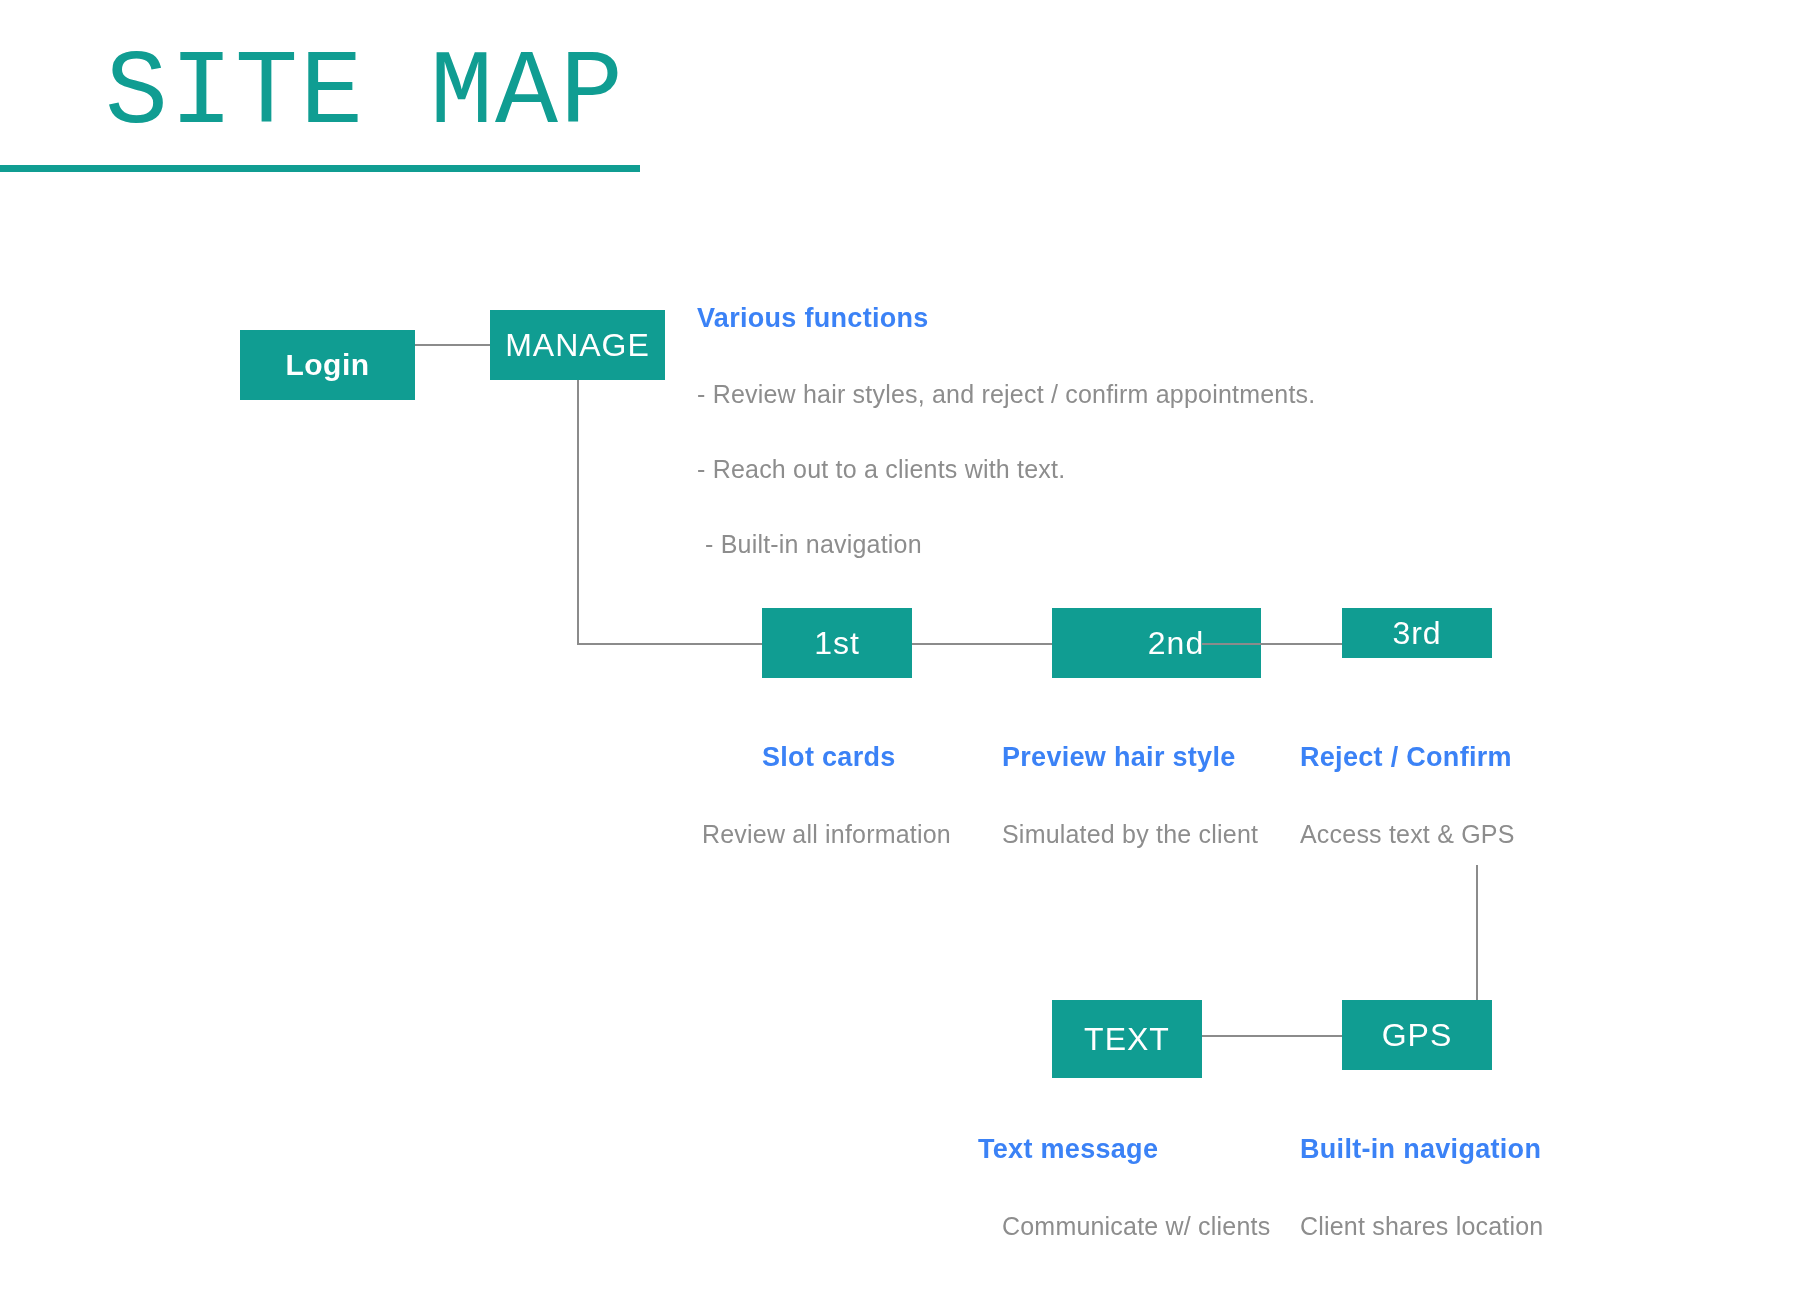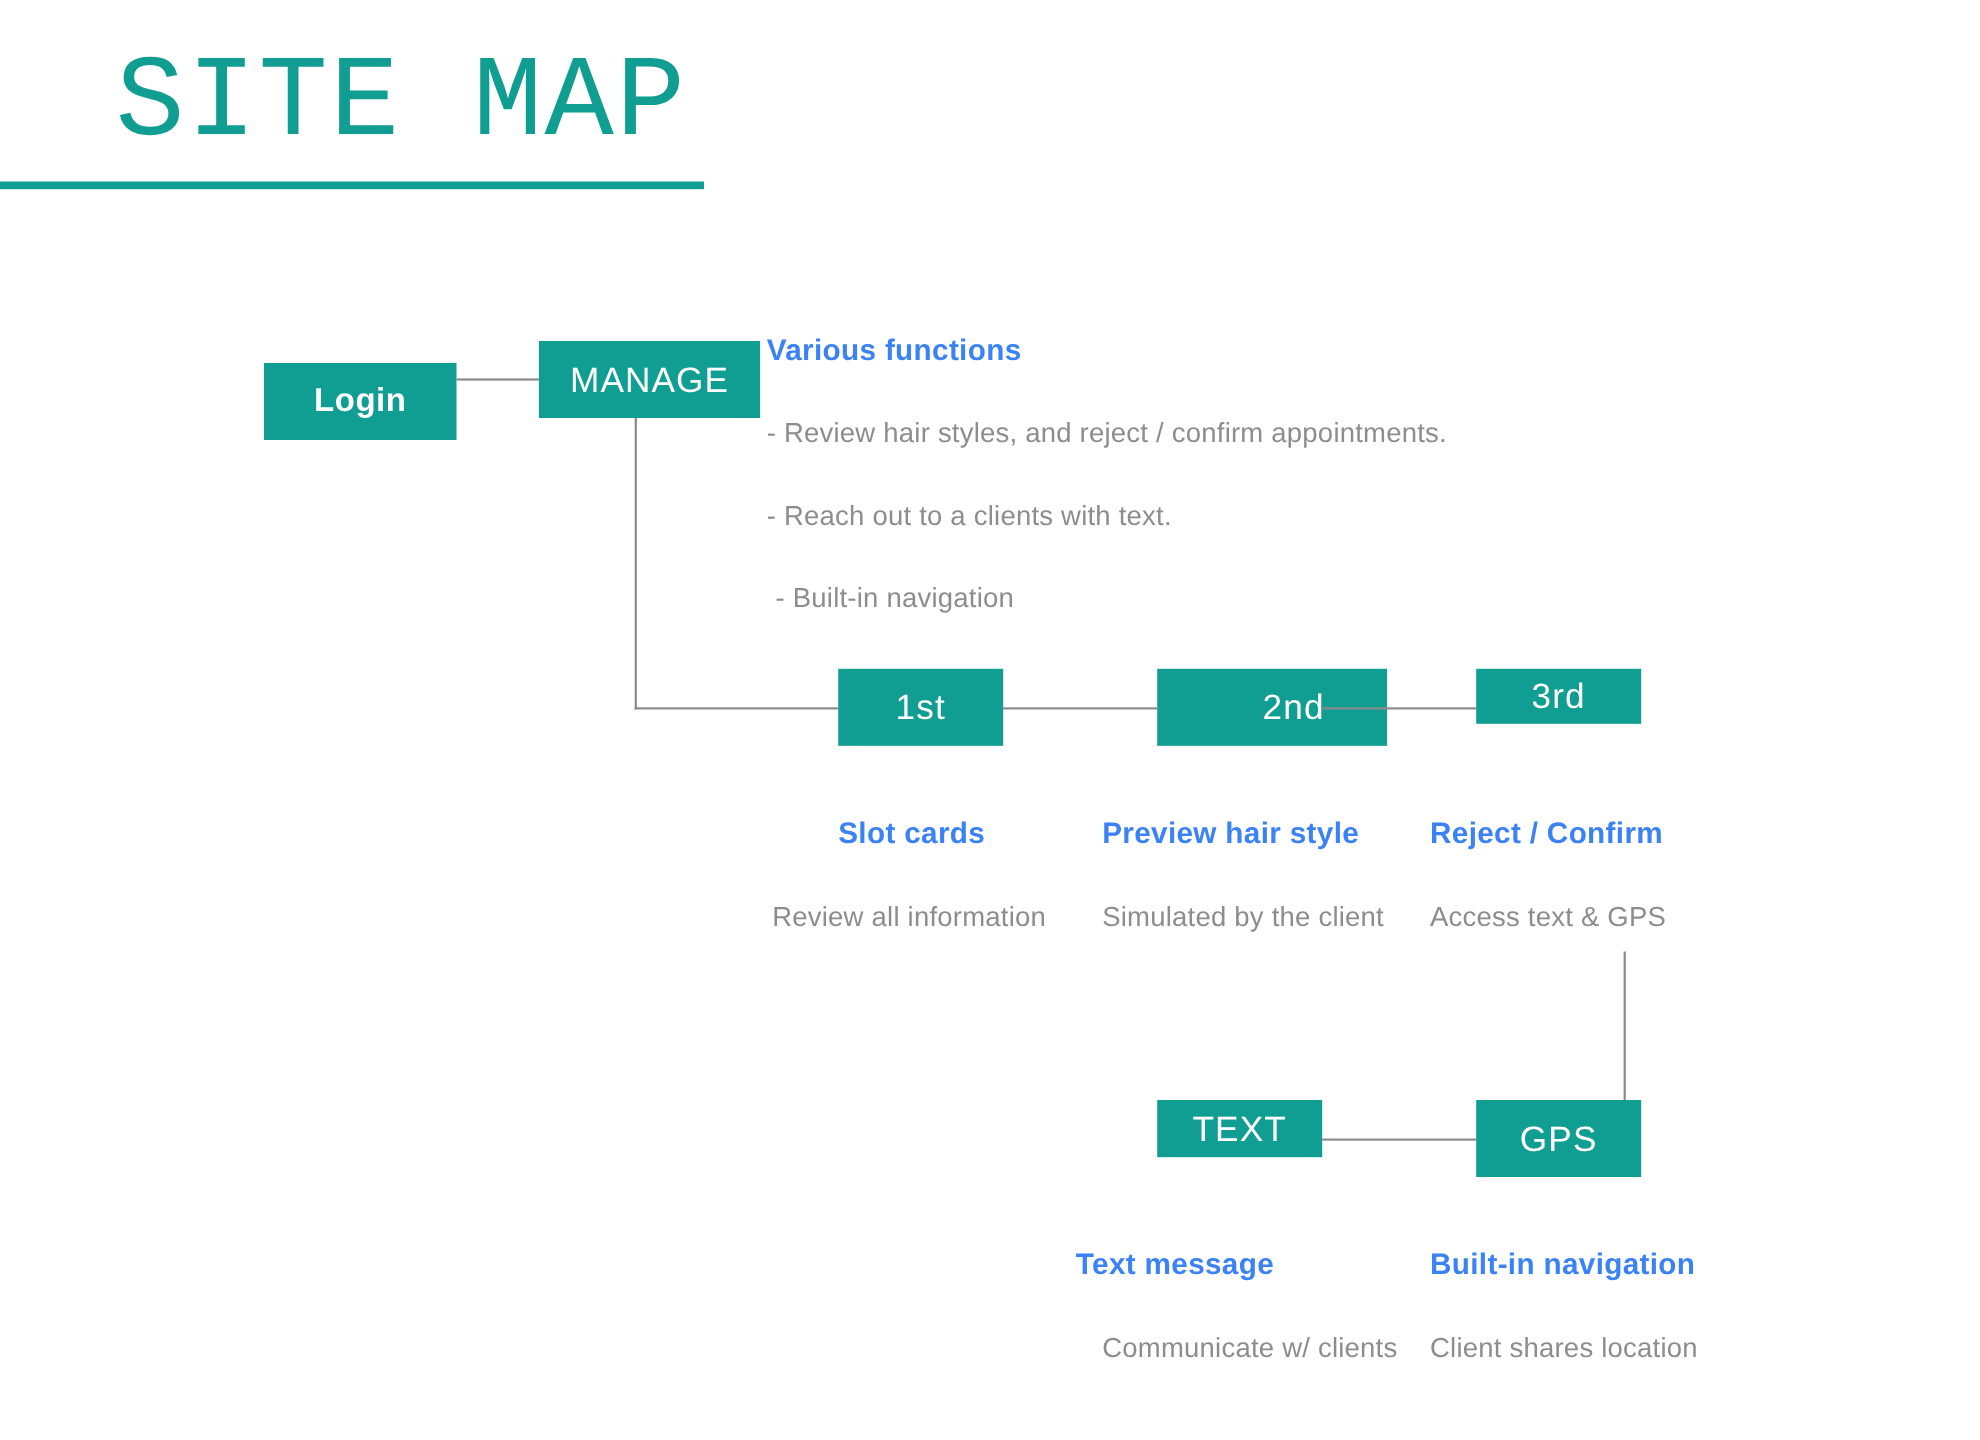--- a/index.html
+++ b/index.html
@@ -75,21 +75,21 @@
 </head>
 <body>
 
 <div class="title">SITE MAP</div>
 <div class="title-underline"></div>
 
 <div class="node bold" style="left:240px; top:310px; width:175px; height:70px;margin-top:20px;">Login</div>
 
 <div class="hline" style="left:415px; top:344px; width:75px;"></div>
 
-<div class="node light" style="left:490px; top:310px; width:201px; height:70px;">MANAGE</div>
+<div class="node light" style="left:490px; top:310px; width:175px; height:70px;">MANAGE</div>
 
 <div class="heading-green" style="left:697px; top:303px;">Various functions</div>
 <div class="sub-gray" style="left:697px; top:380px;">- Review hair styles, and reject / confirm appointments.</div>
 <div class="sub-gray" style="left:697px; top:455px;">- Reach out to a clients with text.</div>
 <div class="sub-gray" style="left:705px; top:530px;">- Built-in navigation</div>
 
 <div class="vline" style="left:577px; top:380px; height:265px;"></div>
 <div class="hline" style="left:577px; top:643px; width:185px;"></div>
 
 <div class="node light" style="left:762px; top:608px; width:150px; height:70px;">1st</div>
@@ -106,21 +106,21 @@
 <div class="sub-gray" style="left:702px; top:820px;">Review all information</div>
 
 <div class="heading-green" style="left:1002px; top:742px;text-align:center;">Preview hair style</div>
 <div class="sub-gray" style="left:1002px; top:820px;">Simulated by the client</div>
 
 <div class="heading-green" style="left:1300px; top:742px;">Reject / Confirm</div>
 <div class="sub-gray" style="left:1300px; top:820px;">Access text &amp; GPS</div>
 
 <div class="vline" style="left:1476px; top:865px; height:135px;"></div>
 
-<div class="node light" style="left:1052px; top:1000px; width:150px; height:52px;">TEXT</div>
+<div class="node light" style="left:1052px; top:1000px; width:150px; height:78px;">TEXT</div>
 
 <div class="hline" style="left:1202px; top:1035px; width:140px;"></div>
 
 <div class="node light" style="left:1342px; top:1000px; width:150px; height:70px;">GPS</div>
 
 <div class="heading-green" style="left:978px; top:1134px;">Text message</div>
 <div class="sub-gray" style="left:1002px; top:1212px;">Communicate w/ clients</div>
 
 <div class="heading-green" style="left:1300px; top:1134px;">Built-in navigation</div>
 <div class="sub-gray" style="left:1300px; top:1212px;">Client shares location</div>

